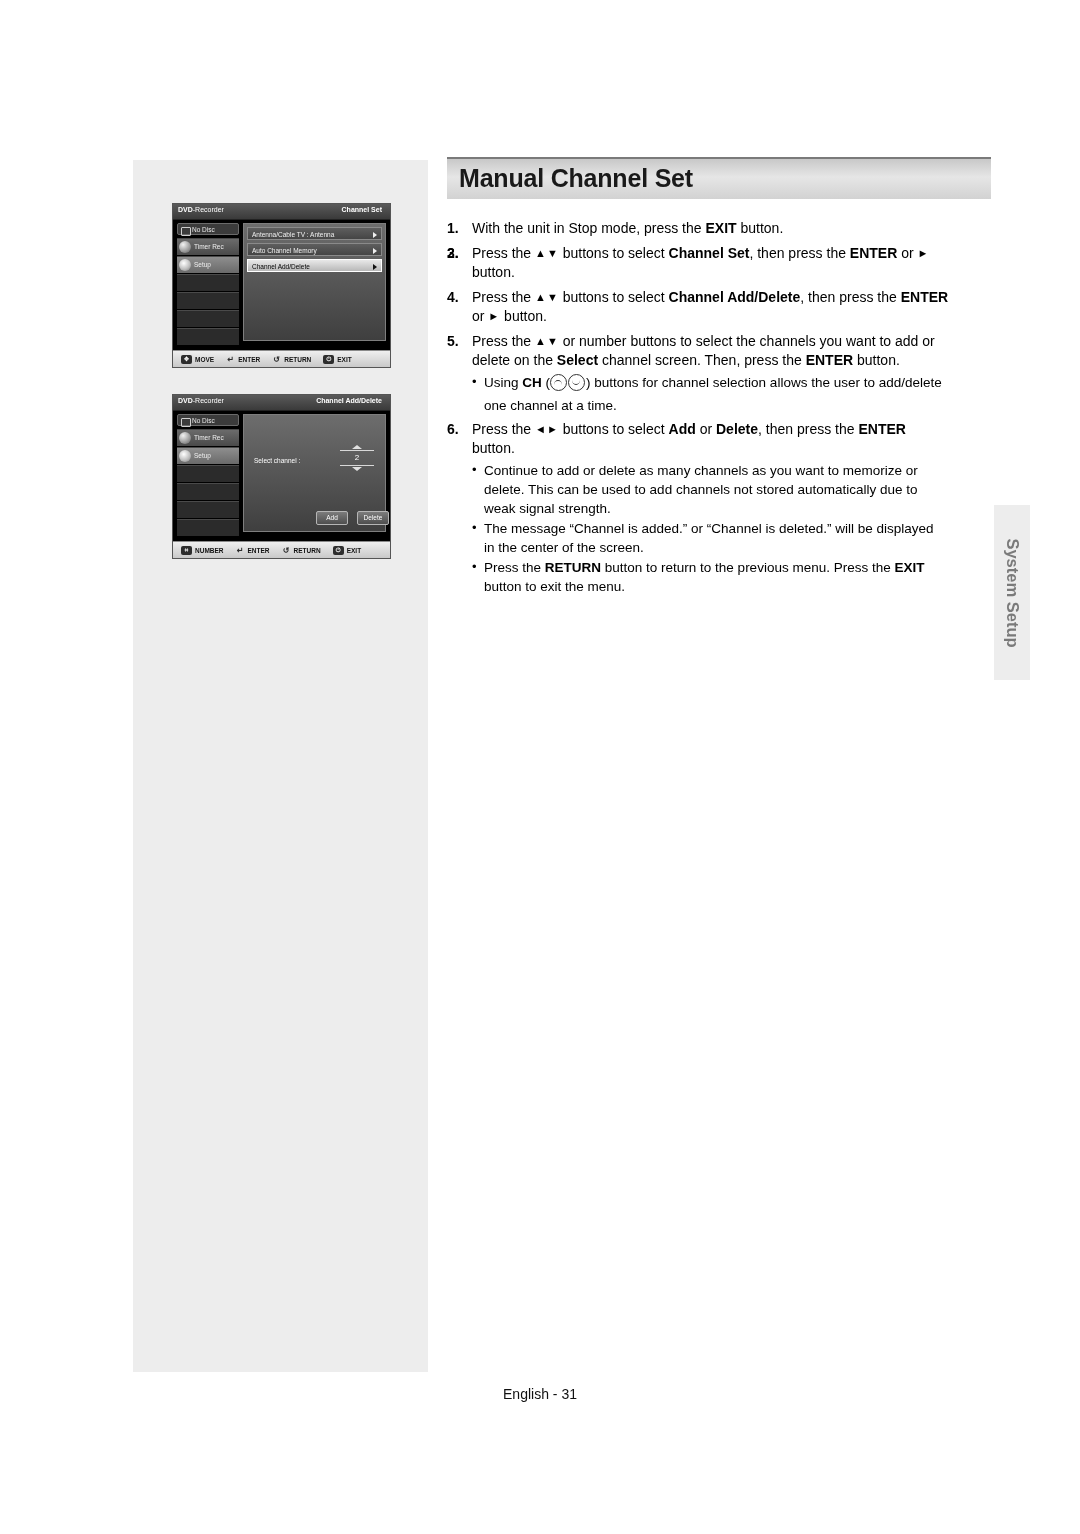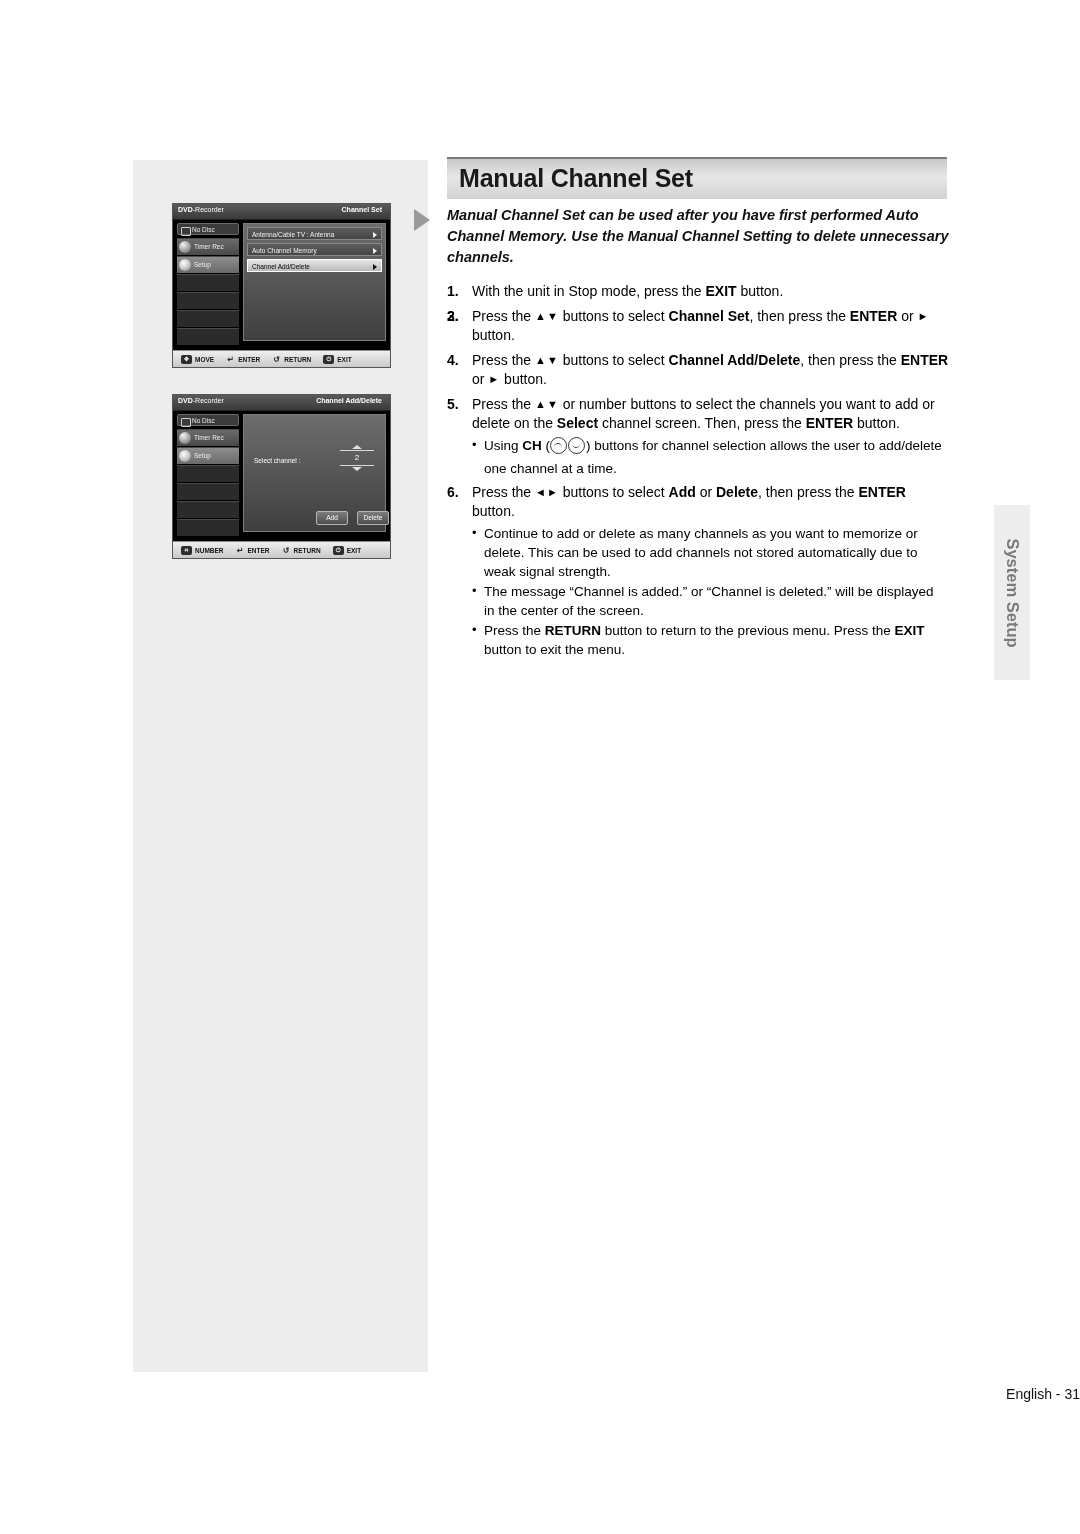--- a/index.html
+++ b/index.html
@@ -23,21 +23,21 @@
     width: 295px;
     height: 1212px;
     background: #ededed;
   }
 
   
   .title-bar {
     position: absolute;
     left: 447px;
     top: 157px;
-    width: 500px;
+    width: 544px;
     height: 40px;
     background: linear-gradient(to bottom, #c8c8c8 0%, #e6e6e6 45%, #d2d2d2 100%);
     border-top: 2px solid #7a7a7a;
   }
   .title-bar .title-text {
     position: absolute;
     left: 12px;
     top: 5px;
     font-size: 25px;
     font-weight: bold;
@@ -366,21 +366,21 @@
     font-weight: bold;
     color: #7a7a7a;
   }
 
   
   .page-footer {
     position: absolute;
     left: 0;
     top: 1386px;
     width: 1080px;
-    text-align: right;
+    text-align: center;
     font-size: 14px;
     color: #111;
   }
 </style>
 </head>
 <body>
 
 <div class="left-panel"></div>
 
 <div class="osd osd-1">
@@ -495,24 +495,20 @@
         <span>EXIT</span>
       </div>
   </div>
 </div>
 
 <div class="title-bar">
   <div class="title-text">Manual Channel Set</div>
 </div>
 
 <div class="content">
-  <div class="intro-wrap">
-    <div class="arrow-marker"></div>
-    <div class="intro">Manual Channel Set can be used after you have first performed Auto Channel Memory. Use the Manual Channel Setting to delete unnecessary channels.</div>
-  </div>
 
   <ol class="steps">
     <li>
       <span class="num">1.</span>
       <span class="body">With the unit in Stop mode, press the <span class="b">EXIT</span> button.</span>
     </li>
     <li>
       <span class="num">2.</span>
     </li>
     <li>

